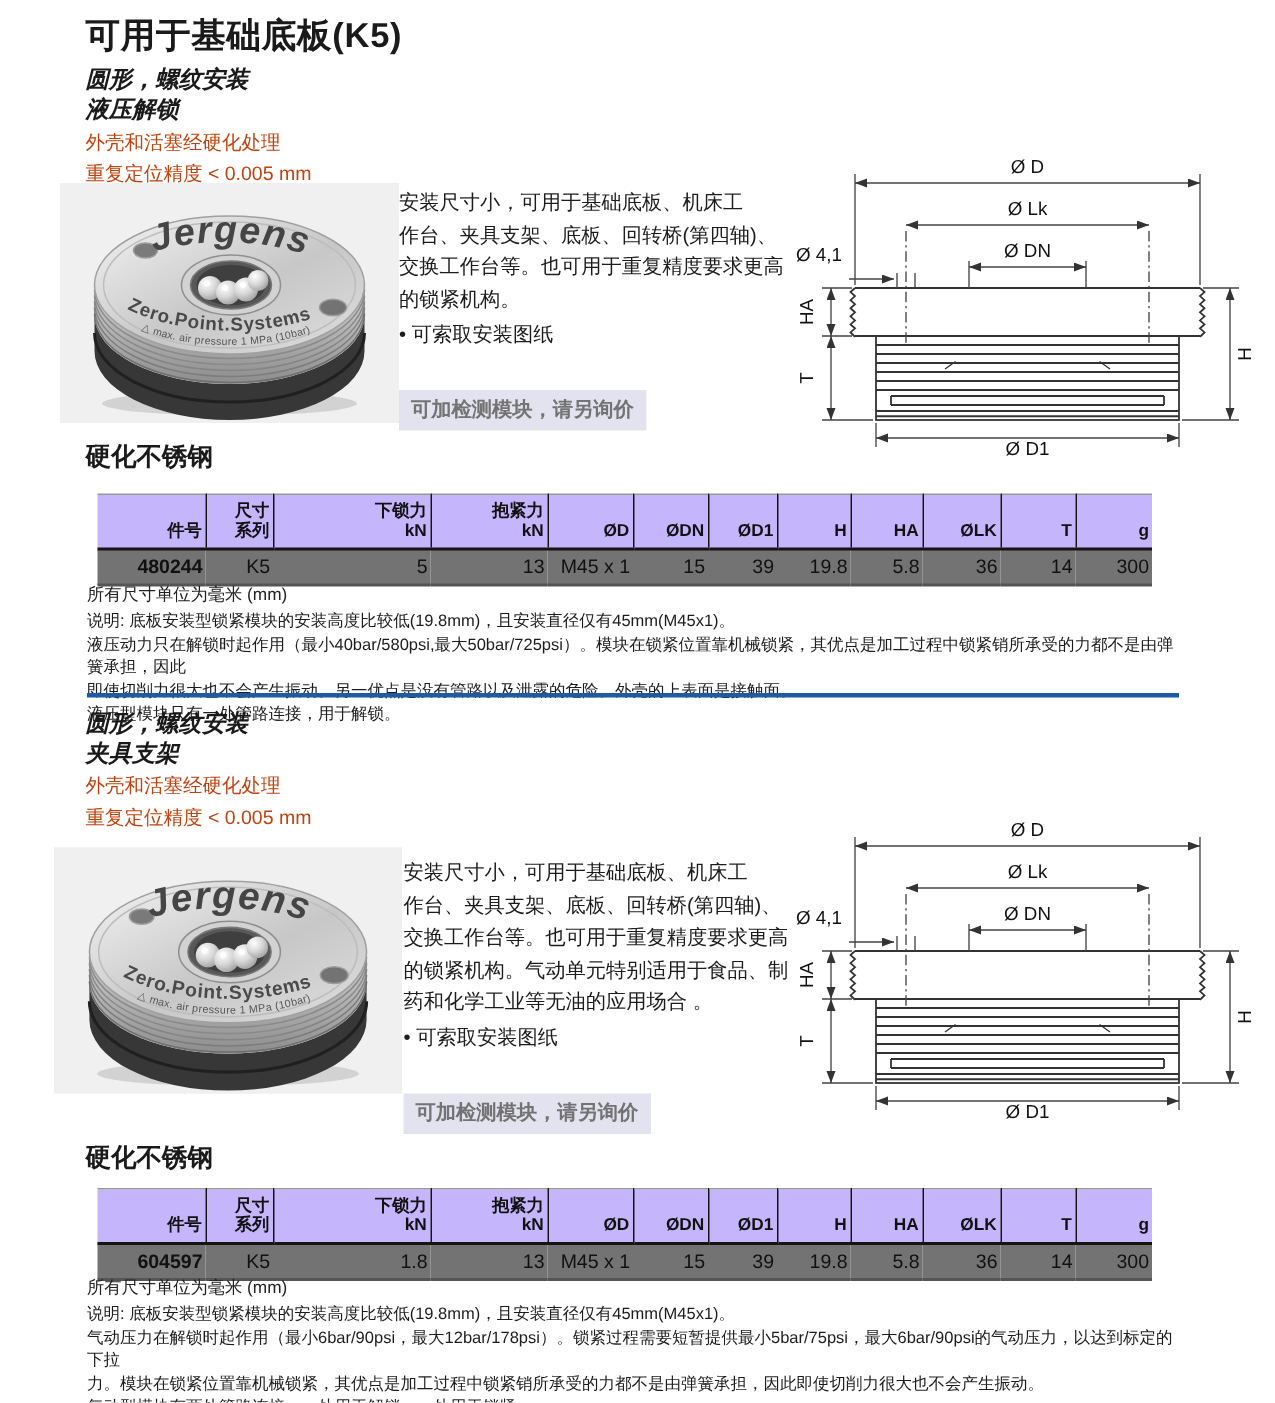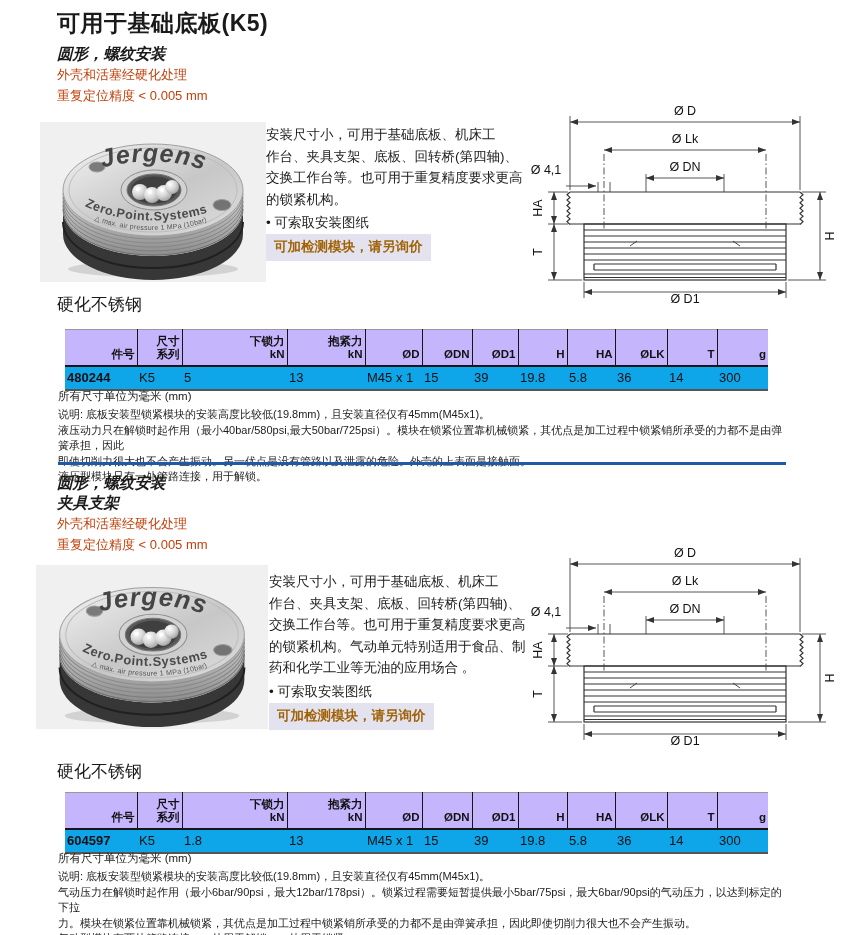--- a/index.html
+++ b/index.html
@@ -9,49 +9,50 @@
     overflow:hidden;
   }
   .abs{position:absolute;}
   
   .main-title{font-size:23px;font-weight:bold;margin:0 0 5px 0;letter-spacing:.5px;}
   .sub-bold{font-size:15.5px;font-weight:bold;line-height:20px;font-style:italic;}
   .sub-normal{font-size:13px;font-weight:normal;line-height:21px;color:#c2410c;}
   
   .desc{font-size:13.5px;line-height:21.5px;white-space:pre-line;color:#1c1c1c;}
   .bullet-line{font-size:13.5px;margin-top:4px;color:#1c1c1c;}
-  .highlight-box{display:inline-block;margin-top:2px;background:#e3e3ef;
-    font-size:13.5px;font-weight:bold;padding:4px 8px 5px 8px;color:#a16207;}
-  .section-heading{font-size:17px;font-weight:normal;text-align:center;}
+  .highlight-box{display:inline-block;margin-top:28px;background:#e3e3ef;
+    font-size:13.5px;font-weight:bold;padding:4px 8px 5px 8px;color:#737373;}
+  .section-heading{font-size:17px;font-weight:bold;text-align:center;}
   
   table.spec{border-collapse:collapse;table-layout:fixed;width:703px;border-top:1px solid #999;}
   table.spec th{
     background:#c4b5fd;font-size:11.5px;font-weight:bold;text-align:right;
     vertical-align:bottom;padding:5px 2px 4px 2px;white-space:pre-line;line-height:13px;
     border-bottom:2.5px solid #151515;color:#111;
   }
   table.spec th + th{border-left:1.5px solid #151515;}
   table.spec td{
-    font-size:13px;text-align:left;padding:3px 2px 4px 2px;
-    border-bottom:2px solid #555;background:#0ea5e9;color:#111;
+    font-size:13px;text-align:right;padding:3px 2px 4px 2px;
+    border-bottom:2px solid #555;background:#737373;color:#111;
   }
   table.spec td:first-child{font-weight:bold;}
   .units-note{font-size:11.5px;color:#222;}
   .notes{font-size:11px;line-height:15.5px;white-space:pre-line;color:#1c1c1c;width:730px;}
   .divider-blue{background:#1d5ba8;height:3px;width:728px;}
   
   svg text{font-family:"Liberation Sans","DejaVu Sans",sans-serif;}
   .dim-label{font-size:12.5px;fill:#111;}
 </style>
 </head>
 <body>
 
 <div class="abs" style="left:57px;top:8px;">
   <div class="main-title">可用于基础底板(K5)</div>
   <div class="sub-bold">圆形，螺纹安装</div>
+  <div class="sub-bold">液压解锁</div>
   <div class="sub-normal">外壳和活塞经硬化处理</div>
   <div class="sub-normal">重复定位精度 &lt; 0.005 mm</div>
 </div>
 
 <div class="abs" style="left:40px;top:122px;width:226px;height:160px;">
   <svg width="226" height="160" viewBox="0 0 226 160">
     <defs>
       <linearGradient id="q1top" x1="0" y1="0" x2="1" y2="1">
         <stop offset="0" stop-color="#f3f3f3"></stop>
           <stop offset="0.55" stop-color="#c7c7c7"></stop>

